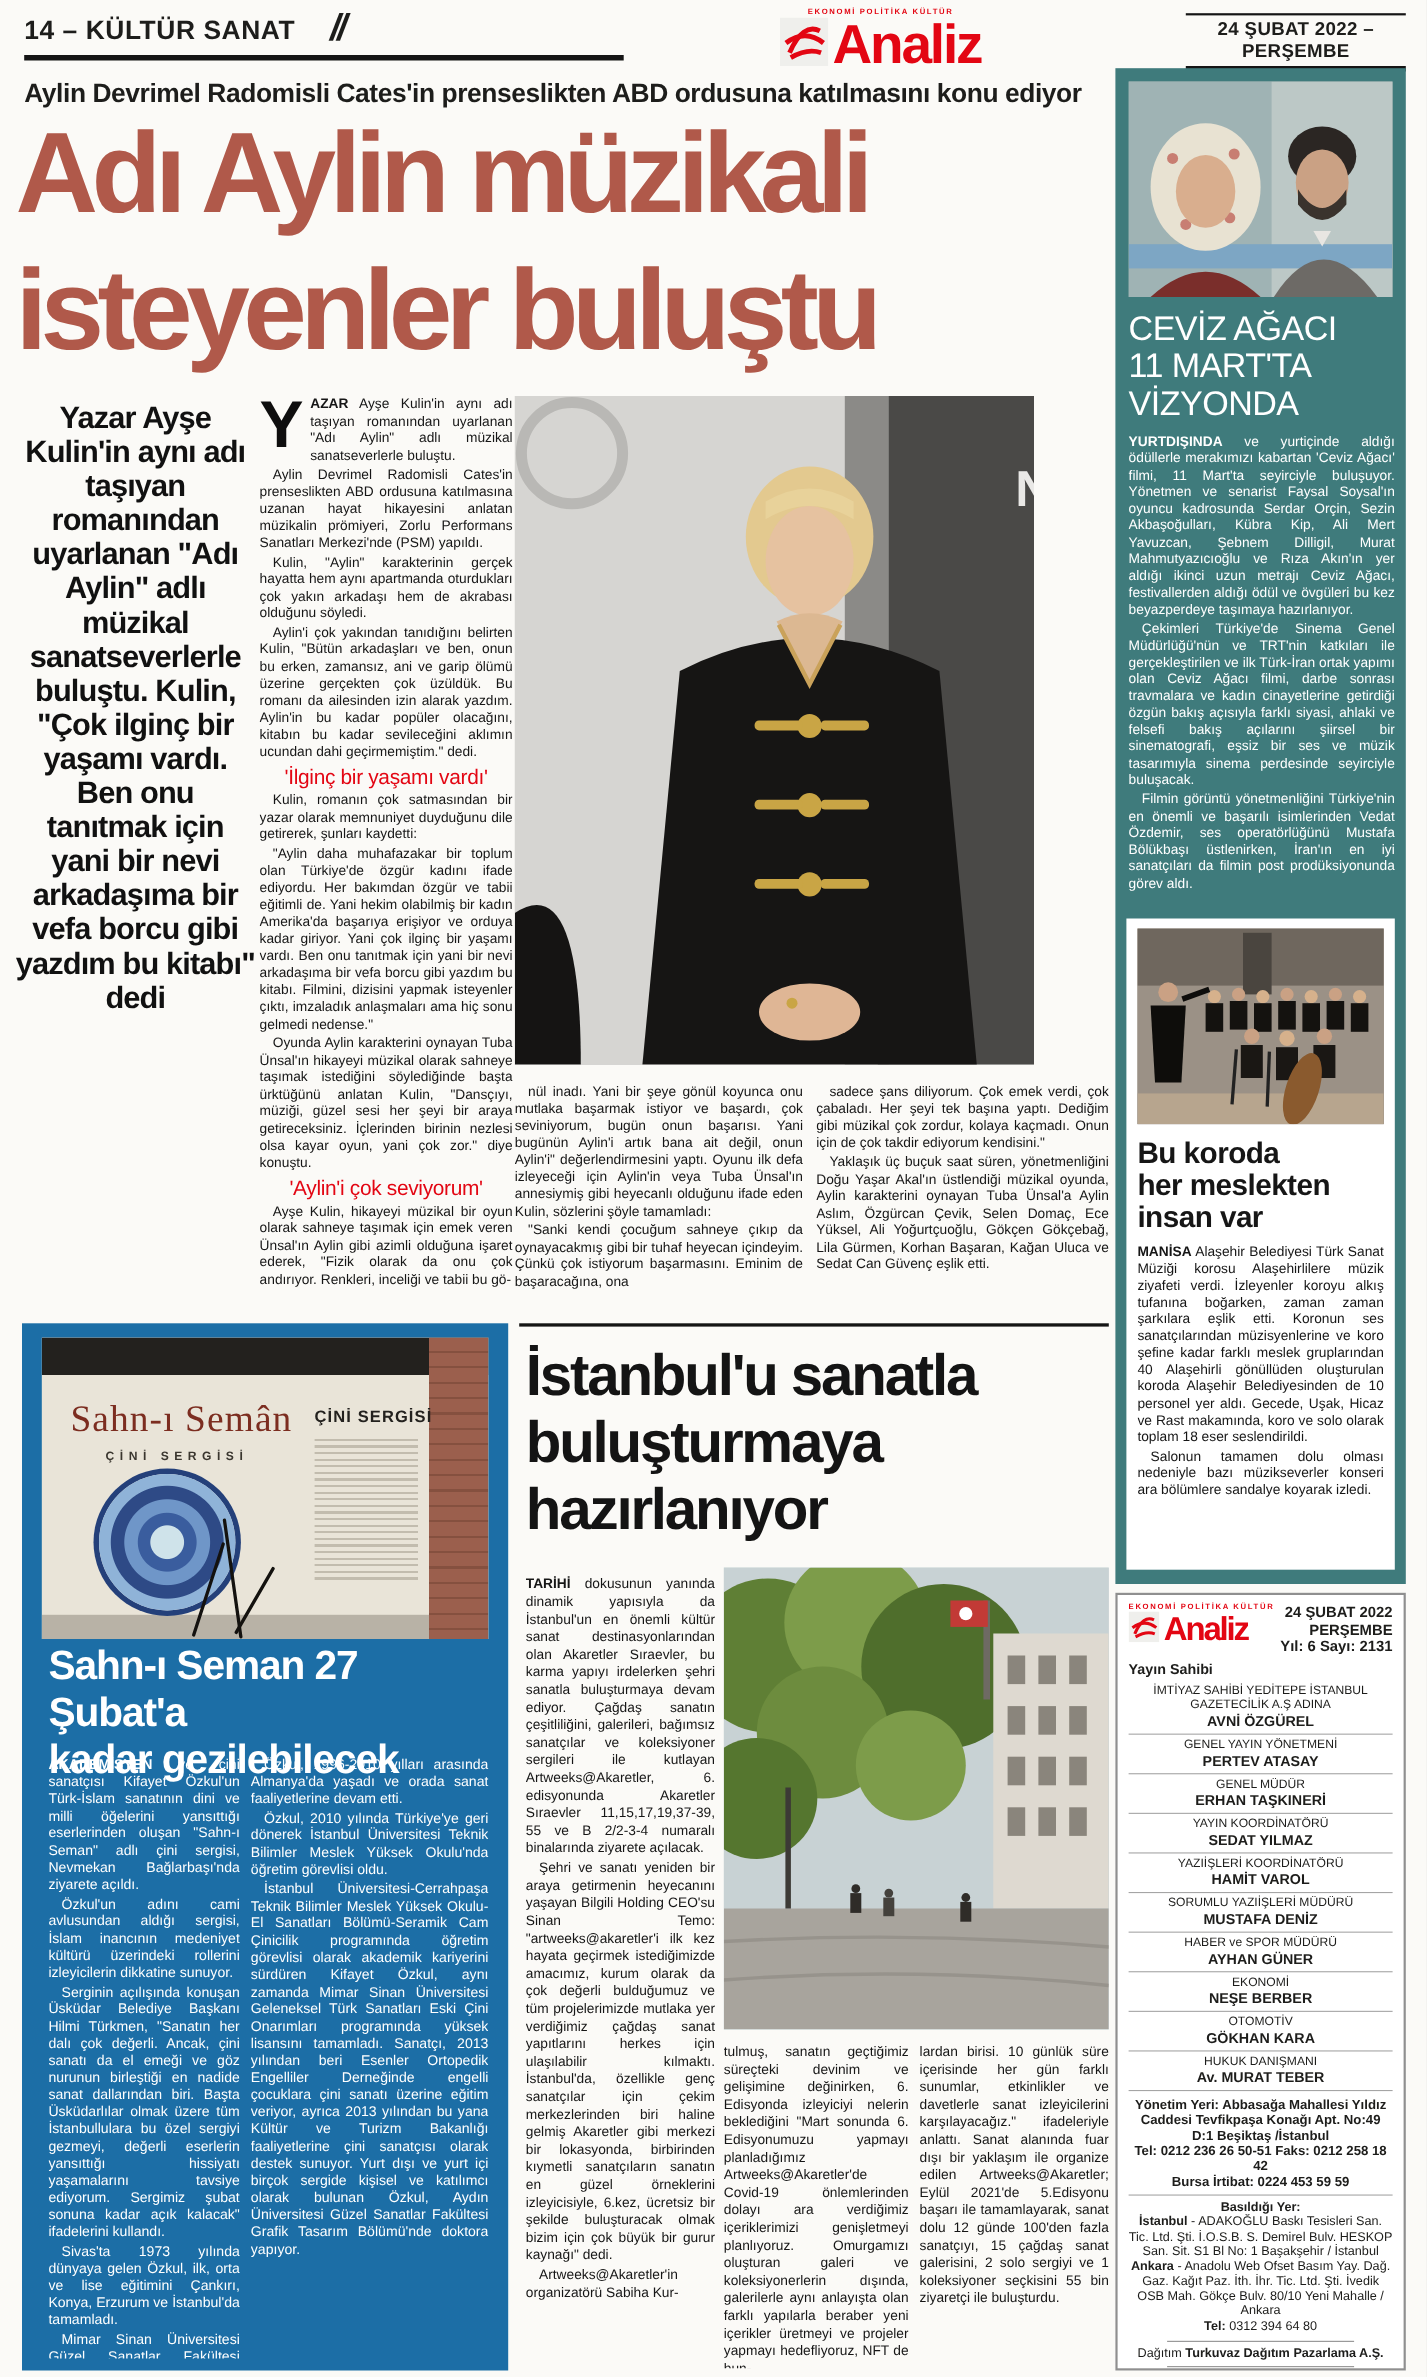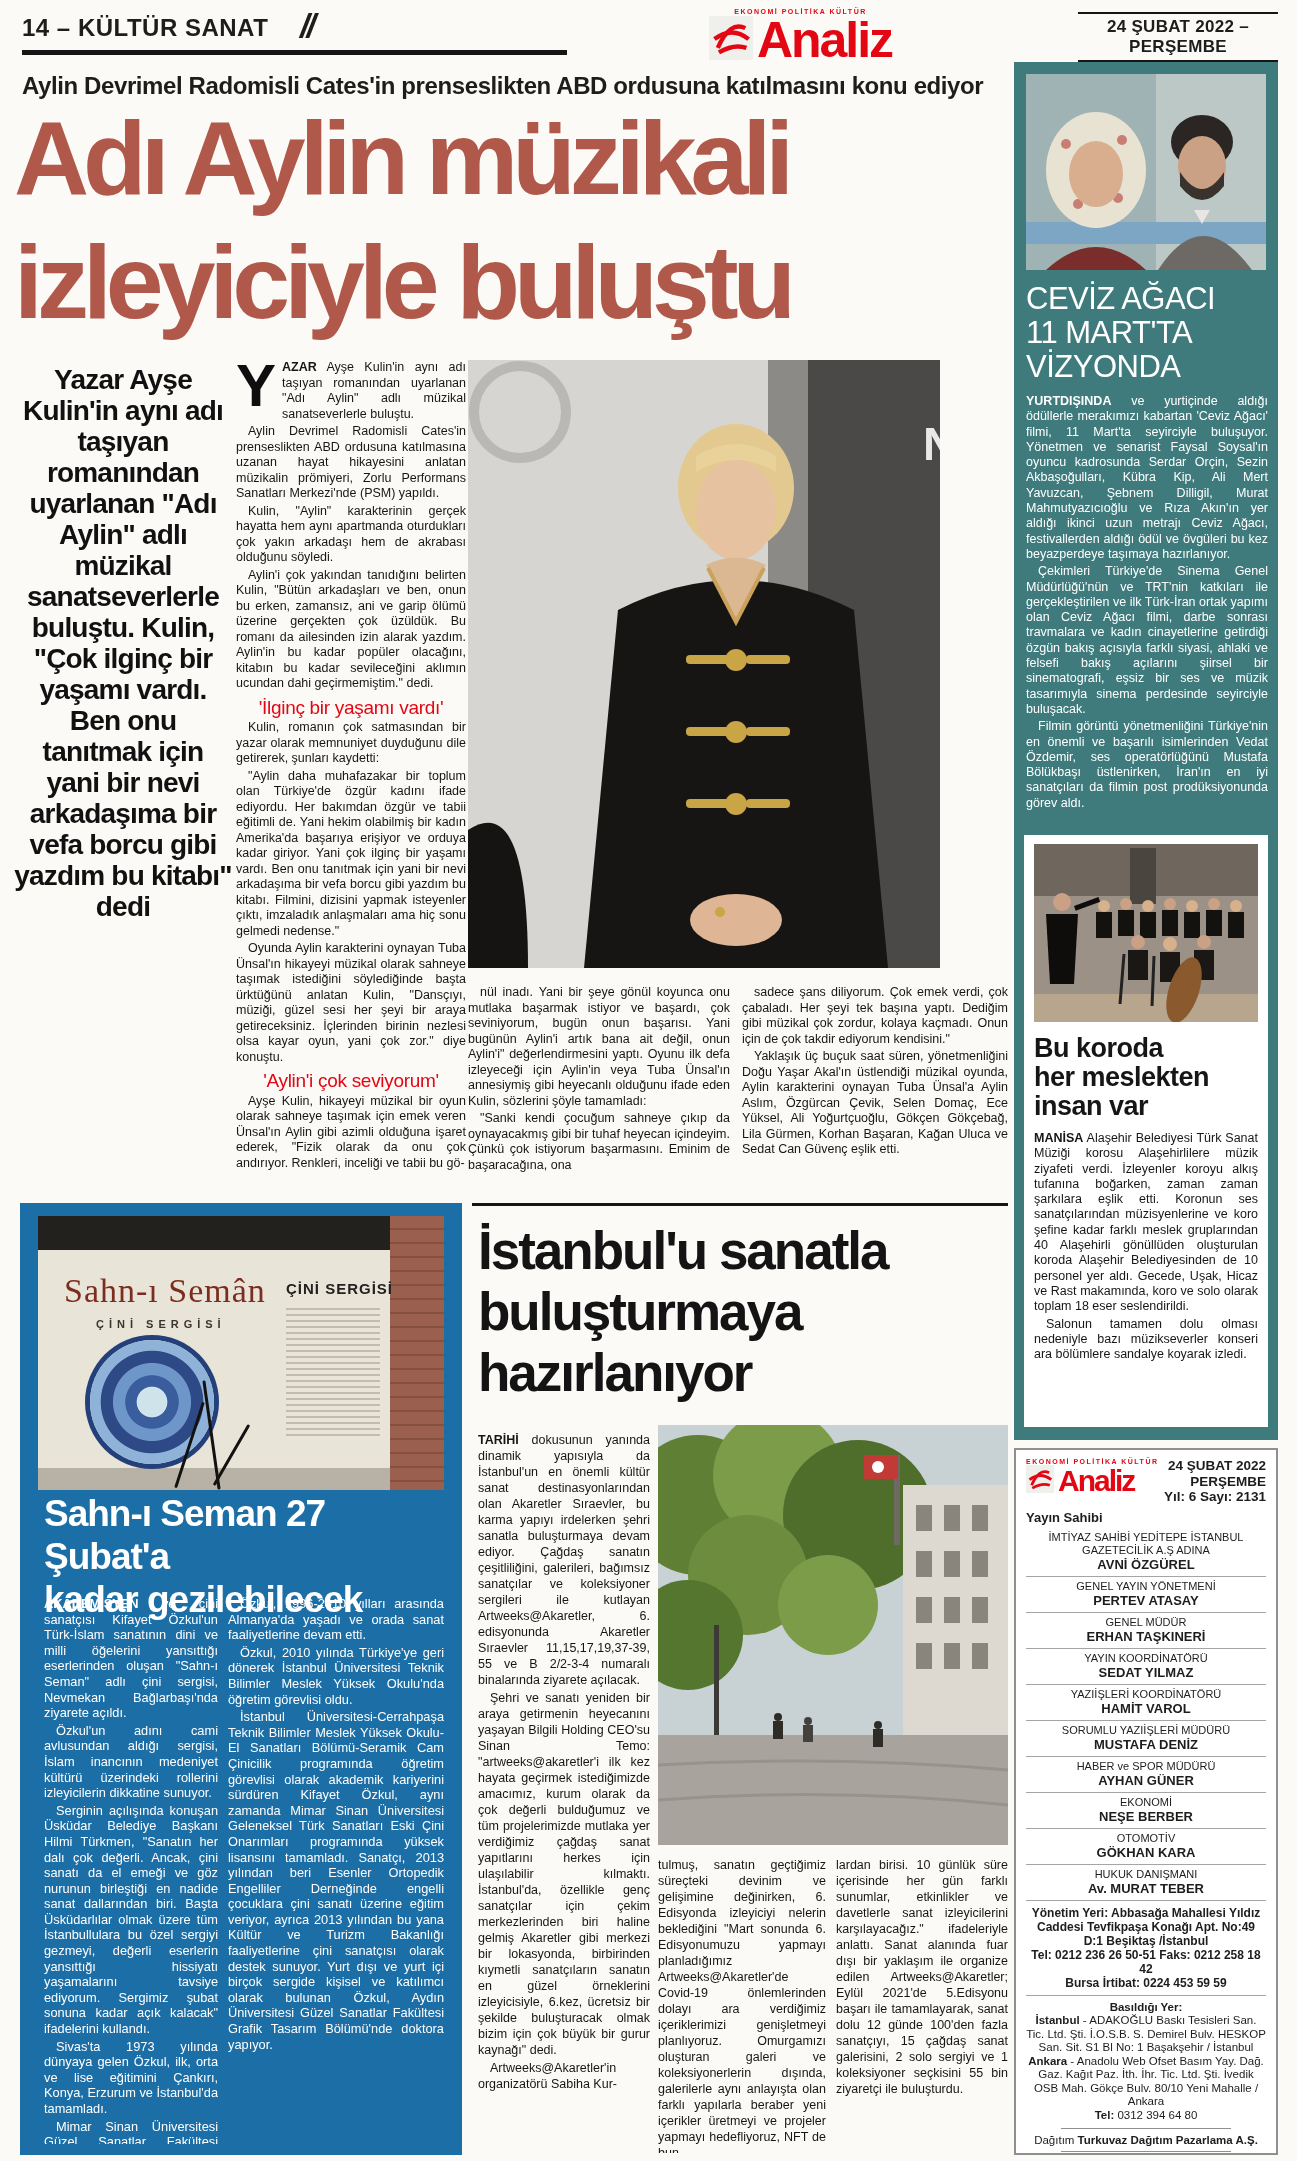--- a/index.html
+++ b/index.html
@@ -117,21 +117,21 @@
 
   <div class="abs" id="date-block">
     <div class="bar2"></div>
     <div class="date-text">24 ŞUBAT 2022 – PERŞEMBE</div>
     <div class="bar5"></div>
   </div>
 
   <div class="abs" id="kicker">Aylin Devrimel Radomisli Cates'in prenseslikten ABD ordusuna katılmasını konu ediyor</div>
   <div class="abs" id="headline">
     <div>Adı Aylin müzikali</div>
-    <div>izleyiciyle buluştu</div>
+    <div>isteyenler buluştu</div>
   </div>
   <div class="abs" id="pull-quote">Yazar Ayşe Kulin'in aynı adı taşıyan romanından uyarlanan "Adı Aylin" adlı müzikal sanatseverlerle buluştu. Kulin, "Çok ilginç bir yaşamı vardı. Ben onu tanıtmak için yani bir nevi arkadaşıma bir vefa borcu gibi yazdım bu kitabı" dedi</div>
 
   <div class="body-col" id="m-col1">
     <p><span class="dropcap">Y</span><b>AZAR</b><span> Ayşe Kulin'in aynı adı taşıyan romanından uyarlanan "Adı Aylin" adlı müzikal sanatseverlerle buluştu.</span></p>
     <div>
         <p class="ind">Aylin Devrimel Radomisli Cates'in prenseslikten ABD ordusuna katılmasına uzanan hayat hikayesini anlatan müzikalin prömiyeri, Zorlu Performans Sanatları Merkezi'nde (PSM) yapıldı.</p>
         <p class="ind">Kulin, "Aylin" karakterinin gerçek hayatta hem aynı apartmanda oturdukları çok yakın arkadaşı hem de akrabası olduğunu söyledi.</p>
         <p class="ind">Aylin'i çok yakından tanıdığını belirten Kulin, "Bütün arkadaşları ve ben, onun bu erken, zamansız, ani ve garip ölümü üzerine gerçekten çok üzüldük. Bu romanı da ailesinden izin alarak yazdım. Aylin'in bu kadar popüler olacağını, kitabın bu kadar sevileceğini aklımın ucundan dahi geçirmemiştim." dedi.</p>
       </div>

